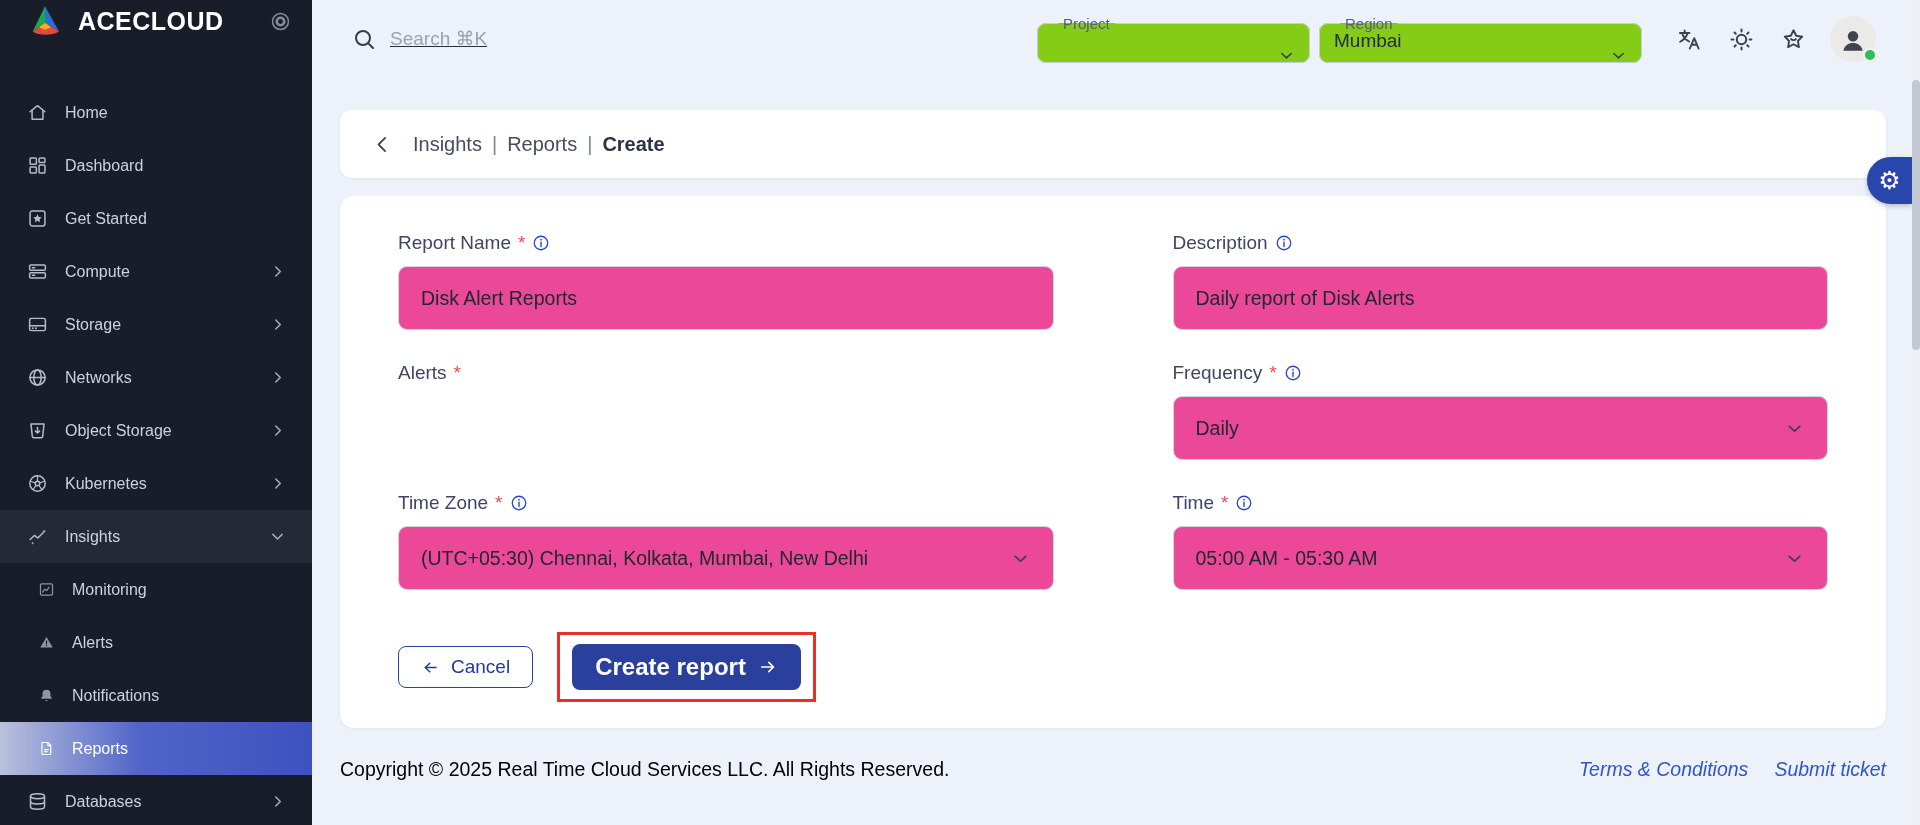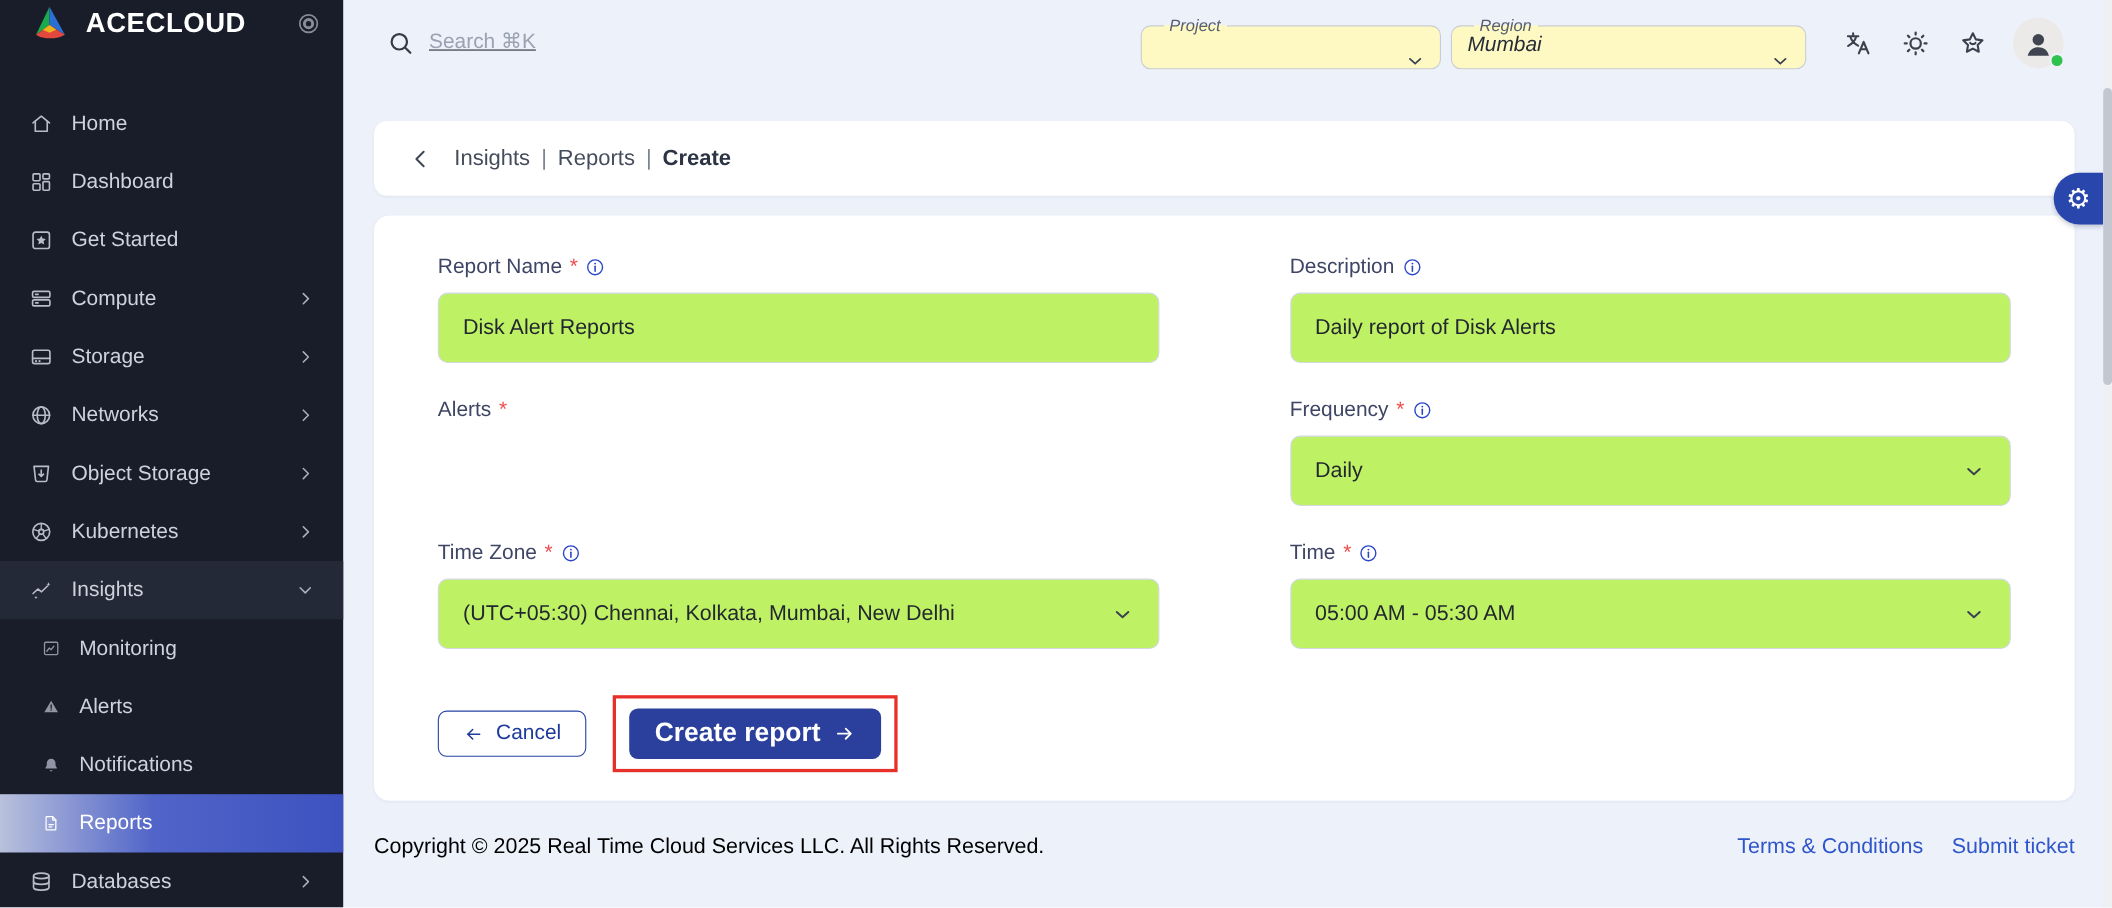--- a/index.html
+++ b/index.html
@@ -7,39 +7,39 @@
   body { font-family:"Liberation Sans", sans-serif; background:#edf1fa; }
   #app { width:1920px; height:825px; display:flex; position:relative; }
 
   
   .sidebar { width:312px; height:100%; background:#191d2a; flex:0 0 auto; display:flex; flex-direction:column;gap:44px; }
   .logo-row { height:80px; display:flex; align-items:center; padding:0 20px 0 24px; }
   .logo-mark { width:42px; height:42px; flex:0 0 auto; }
   .brand { font-size:25px; font-weight:bold; color:#ffffff; letter-spacing:.5px; margin-left:12px; flex:1; }
   .target { width:23px; height:23px; color:#868c99; cursor:pointer; }
   .nav { flex:1; }
-  .nav-item { height:53px; display:flex; align-items:center; padding:0 26px 0 27px; gap:17px; font-size:19px; color:#ced2dc; cursor:pointer; }
+  .nav-item { height:53px; display:flex; align-items:center; padding:0 26px 0 27px; gap:17px; font-size:16px; color:#ced2dc; cursor:pointer; }
   .nav-item .nicon { width:21px; height:21px; color:#b7bcc8; flex:0 0 auto; }
   .nav-item .chev { width:17px; height:17px; margin-left:auto; color:#aab0bc; }
   .nav-item.open { background:#232936; }
   .nav-item.sub { padding-left:38px; }
   .nav-item.sub .nicon { width:17px; height:17px; color:#8f95a2; }
   .nav-item.active { background:linear-gradient(90deg,#b9c1dc 0%, #5064c9 45%, #3d52bf 100%); color:#ffffff; }
   .nav-item.active .nicon { color:#ffffff; }
 
   
   .main { flex:1; display:flex; flex-direction:column; position:relative; }
 
   
   .topbar { height:78px; display:flex; align-items:center; padding:0 44px 0 40px; }
   .search-wrap { display:flex; align-items:center; gap:14px; flex:1; }
   .search-ic { width:24px; height:24px; color:#363b46; }
   .search-input { border:none; outline:none; background:transparent; font-size:19px; color:#262c38; width:340px; font-family:"Liberation Sans",sans-serif;text-decoration:underline; }
   .search-input::placeholder { color:#9aa2b1; }
-  .fsel { position:relative; width:273px; height:48px; border:1px solid #c7ccd9; border-radius:9px; background:#fef9c3; padding:0 14px; margin-right:9px; cursor:pointer;font-style:italic; }
+  .fsel { position:relative; width:273px; height:48px; border:1px solid #c7ccd9; border-radius:9px; background:#84cc16; padding:0 14px; margin-right:9px; cursor:pointer; }
   .fsel legend { font-size:15px; color:#586070; padding:0 5px; margin-left:6px; }
   .fsel .val { font-size:19px; color:#262c38; height:22px; display:flex; align-items:center; margin-top:-2px; }
   .fsel .chev { position:absolute; right:13px; top:14px; width:19px; height:19px; color:#3a4050; }
   .top-ic { width:27px; height:27px; color:#3c414d; margin-left:25px; cursor:pointer; }
   .avatar { width:46px; height:46px; border-radius:50%; background:#eceae8; color:#3f4450; margin-left:23px; position:relative; cursor:pointer; flex:0 0 auto; }
   .avatar svg { width:34px; height:34px; position:absolute; left:6px; top:7px; }
   .status-dot { position:absolute; right:-1px; bottom:0; width:14px; height:14px; border-radius:50%; background:#2fc24f; border:2px solid #edf1fa; }
 
   
   .crumb-card { margin:32px 34px 0 28px; height:68px; background:#fff; border-radius:12px; box-shadow:0 1px 3px rgba(30,40,90,.06); display:flex; align-items:center; padding:0 32px; }
@@ -51,38 +51,38 @@
   
   .gear-tab { position:absolute; right:8px; top:157px; width:45px; height:47px; background:#2946ad; border-radius:24px 0 0 24px; color:#fff; display:flex; align-items:center; justify-content:center; font-size:25px; cursor:pointer; box-shadow:0 2px 5px rgba(20,30,80,.25); z-index:5; }
 
   
   .form-card { margin:18px 34px 0 28px; background:#fff; border-radius:14px; box-shadow:0 1px 3px rgba(30,40,90,.06); padding:36px 58px 26px; }
   .fgrid { display:grid; grid-template-columns:1fr 1fr; column-gap:119px; row-gap:32px; }
   .field .lblrow { display:flex; align-items:center; gap:7px; margin-bottom:12px; }
   .field .lbl { font-size:19px; font-weight:500; color:#3e4565; }
   .field .req { color:#ee4b4b; font-size:19px; font-weight:500; }
   .info-ic { width:18px; height:18px; color:#2946c8; }
-  .control { min-height:64px; border:1px solid #d3d7e2; border-radius:9px; display:flex; align-items:center; padding:12px 22px; font-size:19.5px; color:#23272f; background:#bef264; cursor:text; }
+  .control { min-height:64px; border:1px solid #d3d7e2; border-radius:9px; display:flex; align-items:center; padding:12px 22px; font-size:19.5px; color:#23272f; background:#ec4899; cursor:text; }
   .control.select { cursor:pointer; }
   .control .chevd { width:21px; height:21px; margin-left:auto; color:#3a4050; flex:0 0 auto; }
   .control.tall { min-height:78px; }
   .chip { background:#ececf1; border-radius:19px; padding:9px 21px; font-size:17.5px; color:#23292f; }
 
   
   .btn-row { display:flex; align-items:center; margin-top:42px;gap:24px; }
   .btn-cancel { display:flex; align-items:center; gap:11px; height:42px; padding:0 22px; background:#fff; border:1.5px solid #2743a4; border-radius:8px; color:#1e3a9b; font-size:19px; cursor:pointer; font-family:"Liberation Sans",sans-serif; }
   .btn-cancel svg { width:19px; height:19px; }
   .hl-box { border:3px solid #e8302a; padding:9px 12px; }
   .btn-create { display:flex; align-items:center; gap:12px; height:46px; padding:0 23px; background:#2b3f9c; border:none; border-radius:8px; color:#fff; font-size:24px; font-weight:600; cursor:pointer; font-family:"Liberation Sans",sans-serif; }
   .btn-create svg { width:20px; height:20px; }
 
   
   .footer { display:flex; justify-content:space-between; align-items:center; padding:30px 34px 0 28px; font-size:19.5px; }
   .copyright { color:#000000; }
-  .flinks { display:flex; gap:26px; }
+  .flinks { display:flex; gap:26px;font-style:italic; }
   .flink { color:#2f55cb; cursor:pointer; }
 
   
   .scrollbar { position:absolute; right:0; top:0; width:8px; height:100%; background:#eef0f3; z-index:6; }
   .scroll-thumb { position:absolute; top:80px; left:0; width:8px; height:270px; background:#c2c7d2; border-radius:4px; }
 </style>
 </head>
 <body>
 
 <div id="app">

